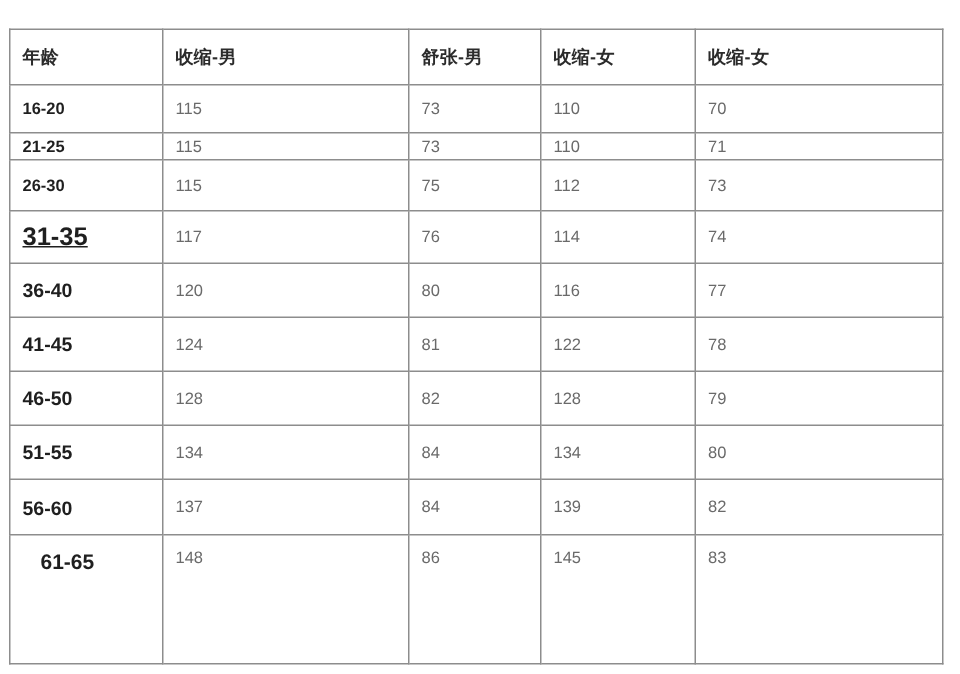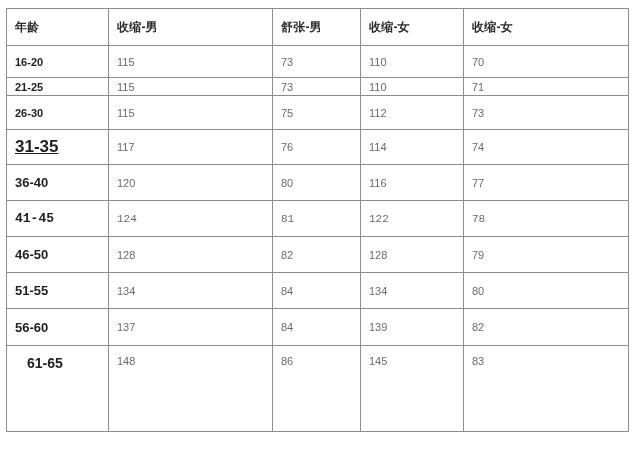--- a/index.html
+++ b/index.html
@@ -19,21 +19,21 @@
     position: relative;
     width: 640px;
     height: 449px;
     background: #ffffff;
     box-sizing: border-box;
   }
 
   .table-wrap {
     position: absolute;
     left: 6px;
-    top: 8px;
+    top: 19px;
     width: 622px;
   }
 
   table.bp-table {
     border-collapse: collapse;
     table-layout: fixed;
     width: 622px;
     background: #ffffff;
   }
 
@@ -74,21 +74,21 @@
     color: #6a6a6a;
     font-weight: normal;
   }
 
   
   tbody tr.r0 { height: 32px; }
   tbody tr.r1 { height: 18px; }
   tbody tr.r2 { height: 34px; }
   tbody tr.r3 { height: 35px; }
   tbody tr.r4 { height: 36px; }
-  tbody tr.r5 { height: 36px; font-family: Liberation Mono, monospace; }
+  tbody tr.r5 { height: 36px; }
   tbody tr.r6 { height: 36px; }
   tbody tr.r7 { height: 36px; padding-left: 41px; }
   tbody tr.r8 { height: 37px; }
   tbody tr.r9 { height: 86px; }
 
   tbody tr.r0 th.row-label { font-size: 11px; }
   tbody tr.r1 th.row-label { font-size: 11px; }
   tbody tr.r2 th.row-label { font-size: 11px; }
   tbody tr.r3 th.row-label { font-size: 17px; text-decoration: underline; }
   tbody tr.r4 th.row-label { font-size: 13px; }

